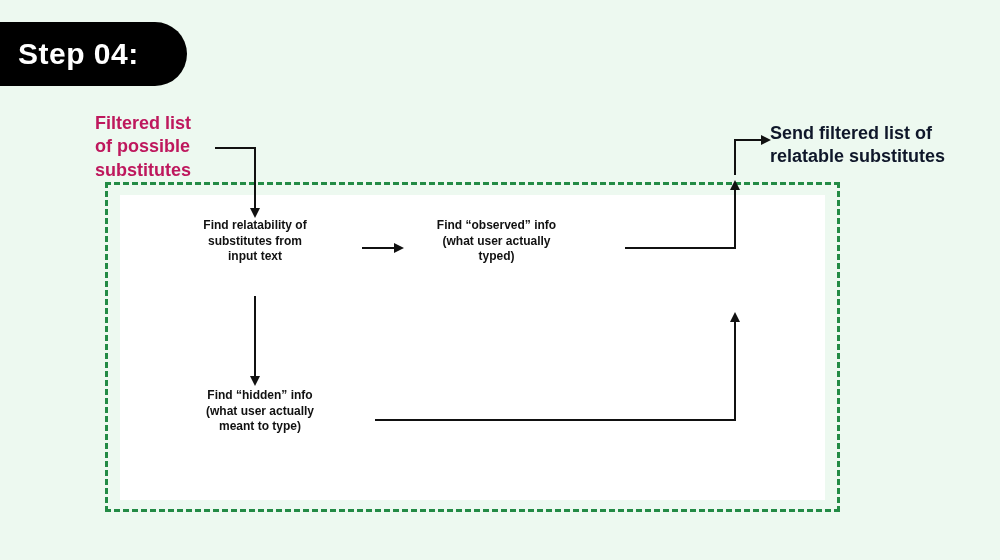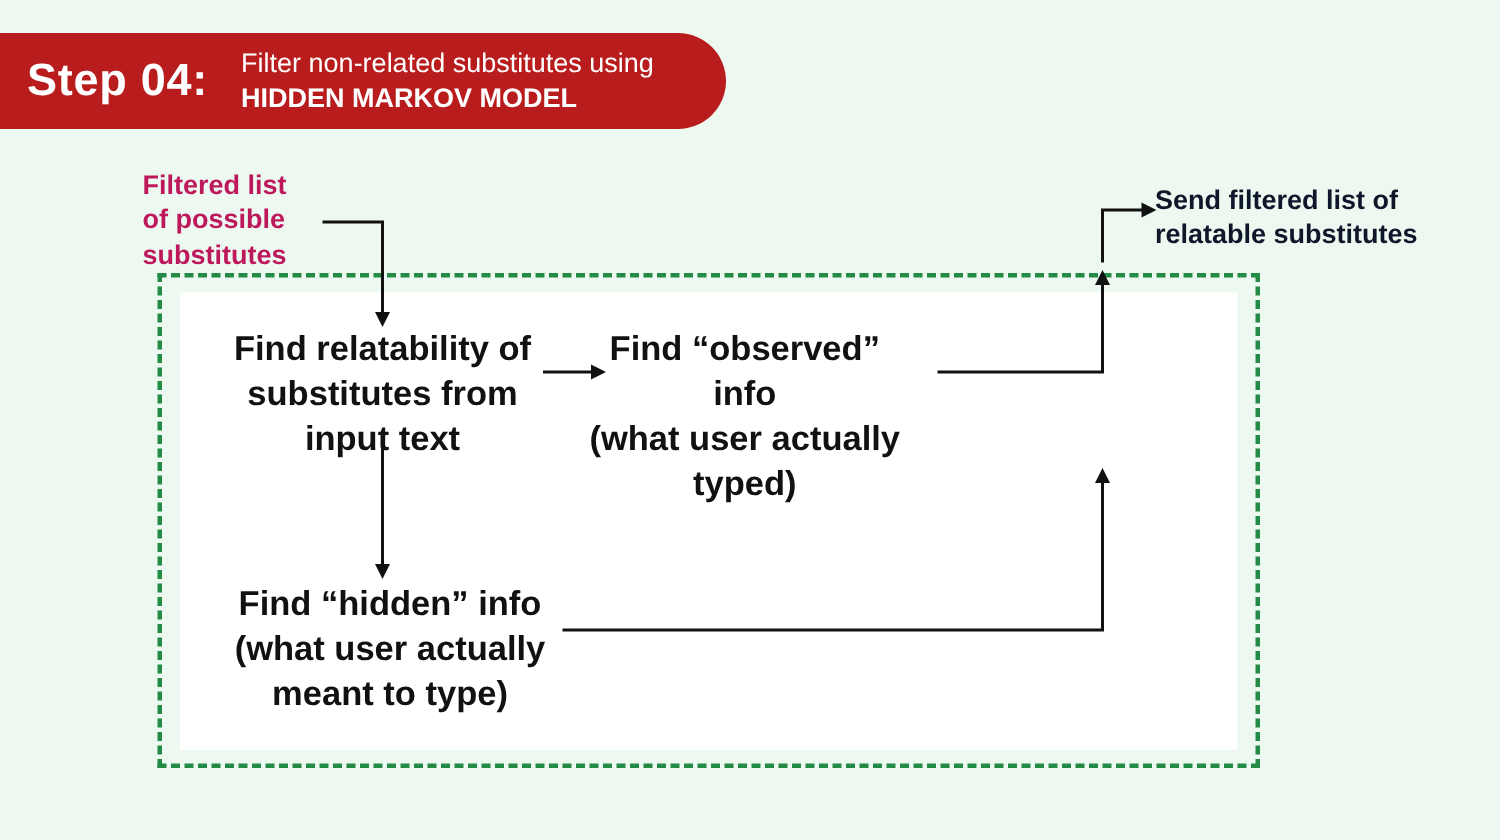--- a/index.html
+++ b/index.html
@@ -8,21 +8,21 @@
     height: 560px;
     background: #edf9f0;
     font-family: -apple-system, BlinkMacSystemFont, "Segoe UI", Arial, sans-serif;
     position: relative;
     overflow: hidden;
   }
   .header-pill {
     position: absolute;
     top: 22px;
     left: 0;
-    background: #b91c1c;
+    background: #000000;
     color: #fff;
     border-radius: 0 999px 999px 0;
     padding: 12px 48px 12px 18px;
     display: flex;
     align-items: center;
     gap: 22px;
     height: 64px;
   }
   .step-label {
     font-weight: 800;
@@ -68,45 +68,41 @@
     position: absolute;
     top: 195px;
     left: 120px;
     width: 705px;
     height: 305px;
     background: #ffffff;
   }
   .node {
     position: absolute;
     color: #111;
-    font-size: 23px;
+    font-size: 12px;
     font-weight: 600;
     text-align: center;
     line-height: 1.3;
   }
   svg.arrows {
     position: absolute;
     top: 0;
     left: 0;
     width: 1000px;
     height: 560px;
     pointer-events: none;
   }
   .arrow-stroke { stroke: #111; stroke-width: 2; fill: none; }
   .arrow-head { fill: #111; }
 </style>
 </head>
 <body>
 
 <div class="header-pill">
   <span class="step-label">Step 04:</span>
-  <div class="header-text">
-    <div class="header-sub">Filter non-related substitutes using</div>
-    <div class="header-emph">HIDDEN MARKOV MODEL</div>
-  </div>
 </div>
 
 <div class="input-label">
   <span style="white-space:pre-line;">Filtered list
 of possible
 substitutes</span>
 </div>
 
 <div class="output-label">
   <span style="white-space:pre-line;">Send filtered list of

